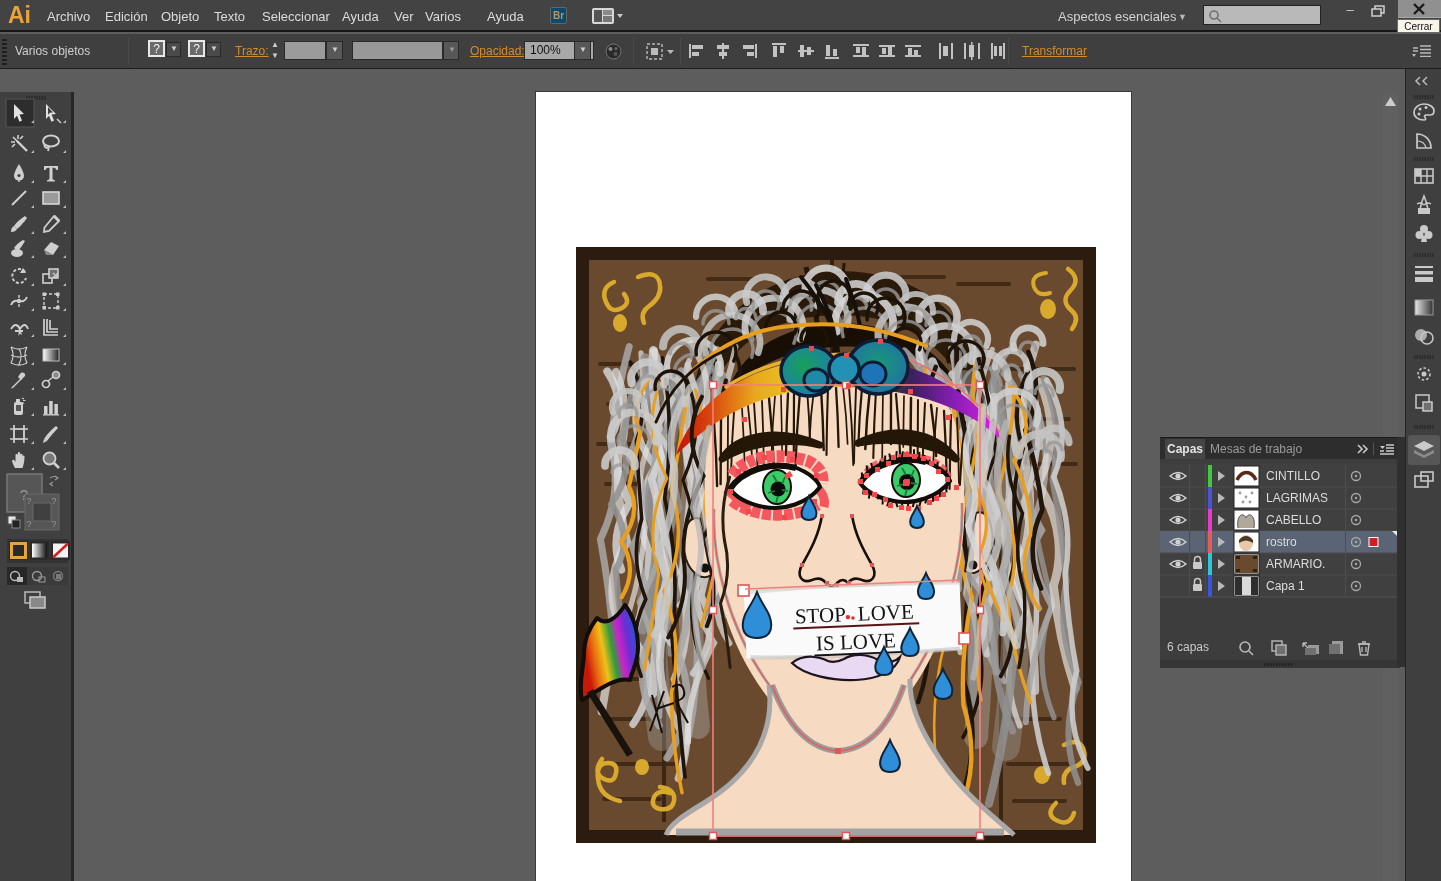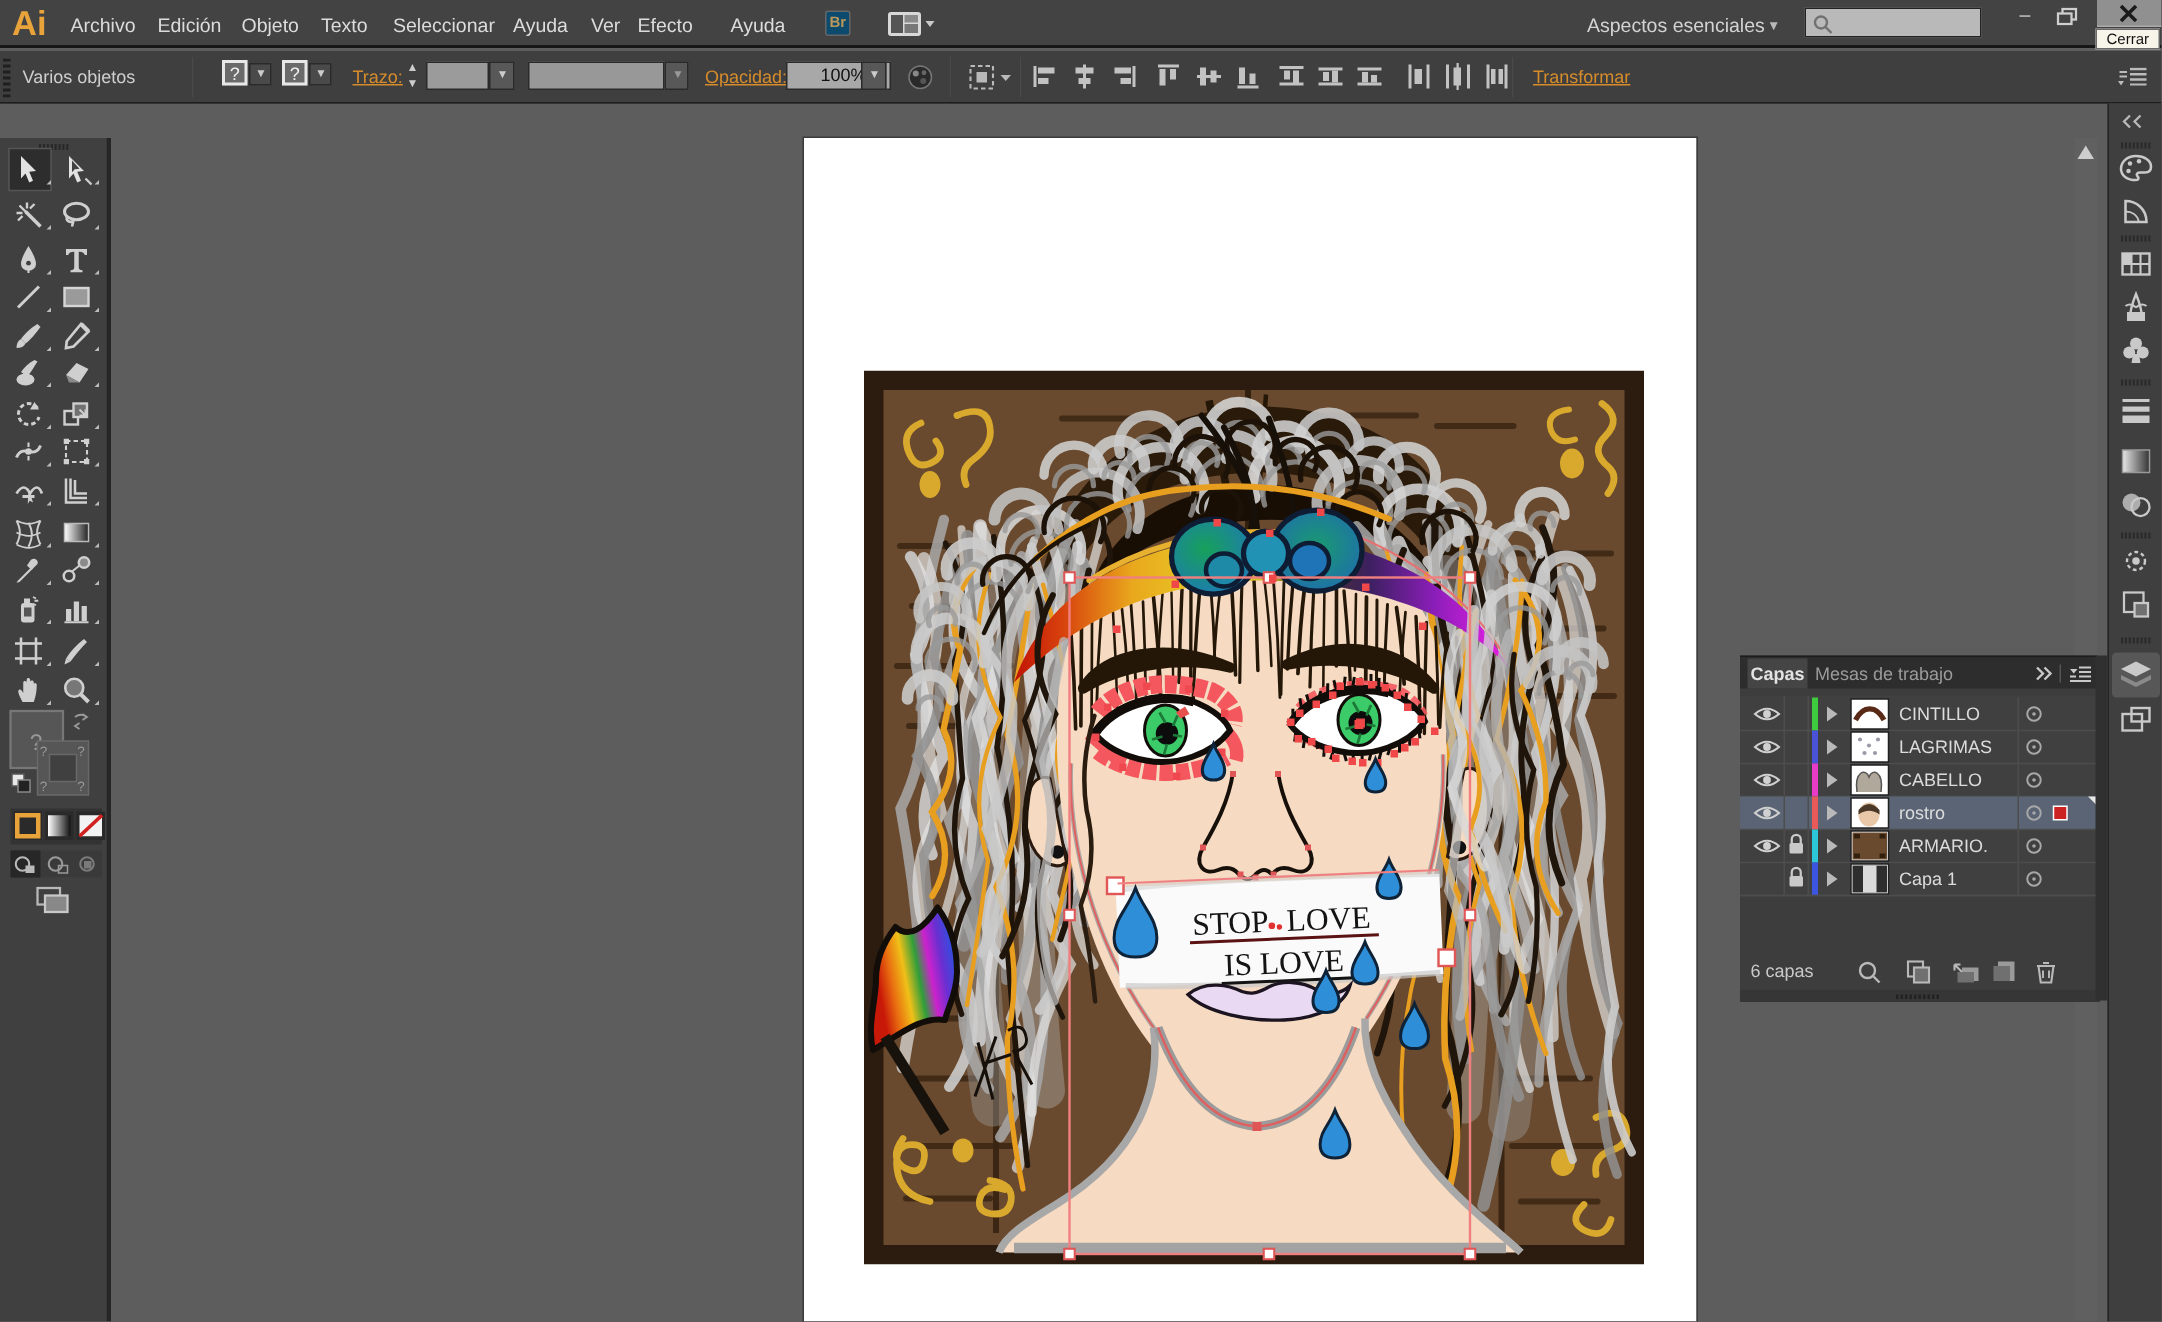--- a/index.html
+++ b/index.html
@@ -49,21 +49,21 @@
 
   <div id="menubar">
     <div id="ailogo">Ai</div>
     <span class="mi" style="left:47px">Archivo</span>
     <span class="mi" style="left:105px">Edición</span>
     <span class="mi" style="left:161px">Objeto</span>
     <span class="mi" style="left:214px">Texto</span>
     <span class="mi" style="left:262px">Seleccionar</span>
     <span class="mi" style="left:342px">Ayuda</span>
     <span class="mi" style="left:394px">Ver</span>
-    <span class="mi" style="left:425px">Efecto</span>
+    <span class="mi" style="left:425px">Varios</span>
     <span class="mi" style="left:487px">Ayuda</span>
 
     <div style="position:absolute;left:550px;top:7px;width:17px;height:17px;background:#0c4a6e;border:1px solid #666;border-radius:2px;color:#b9985a;font-size:10px;font-weight:bold;text-align:center;line-height:16px;">Br</div>
 
     <svg style="position:absolute;left:591px;top:7px;" width="34" height="18" viewBox="0 0 34 18">
       <rect x="1" y="1" width="22" height="16" rx="2" fill="#d8d8d8"></rect>
       <rect x="3" y="3" width="8" height="12" fill="#555"></rect>
       <rect x="12" y="3" width="9" height="5" fill="#8a8a8a"></rect>
       <rect x="12" y="9" width="9" height="6" fill="#777"></rect>
       <path d="M26,7 l6,0 -3,4 z" fill="#c9c9c9"></path>
@@ -120,21 +120,21 @@
     </div>
     <div class="fld" style="left:284px;top:7px;width:42px;height:19px;"></div>
     <div style="position:absolute;left:326px;top:7px;width:17px;height:19px;background:#585858;border:1px solid #2a2a2a;">
         <span style="position:absolute;left:4px;top:3px;font-size:8px;color:#ccc">▼</span>
       </div>
     <div class="fld" style="left:352px;top:7px;width:91px;height:19px;background:#989898;"></div>
     <div style="position:absolute;left:443px;top:7px;width:16px;height:19px;background:#585858;border:1px solid #2a2a2a;">
         <span style="position:absolute;left:4px;top:3px;font-size:8px;color:#999">▼</span>
       </div>
     <span class="olabel" style="position:absolute;left:470px;top:10px;">Opacidad:</span>
-    <div class="fld" style="left:524px;top:7px;width:70px;height:19px;background:#a8a8a8;color:#111;font-size:12px;line-height:17px;padding-left:22px;">100%</div>
+    <div class="fld" style="left:524px;top:7px;width:70px;height:19px;background:#a8a8a8;color:#111;font-size:12px;line-height:17px;padding-left:5px;">100%</div>
     <div style="position:absolute;left:574px;top:7px;width:17px;height:19px;background:#585858;border:1px solid #2a2a2a;">
         <span style="position:absolute;left:4px;top:3px;font-size:8px;color:#ccc">▼</span>
       </div>
 
     <svg style="position:absolute;left:605px;top:9px;" width="17" height="17" viewBox="0 0 17 17">
       <circle cx="8.5" cy="8.5" r="7.5" fill="#2a2a2a" stroke="#777" stroke-width="1"></circle>
       <circle cx="5.5" cy="6" r="2" fill="#888"></circle>
         <circle cx="11" cy="5.5" r="1.6" fill="#666"></circle>
         <circle cx="10.5" cy="11" r="2" fill="#555"></circle>
     </svg>

